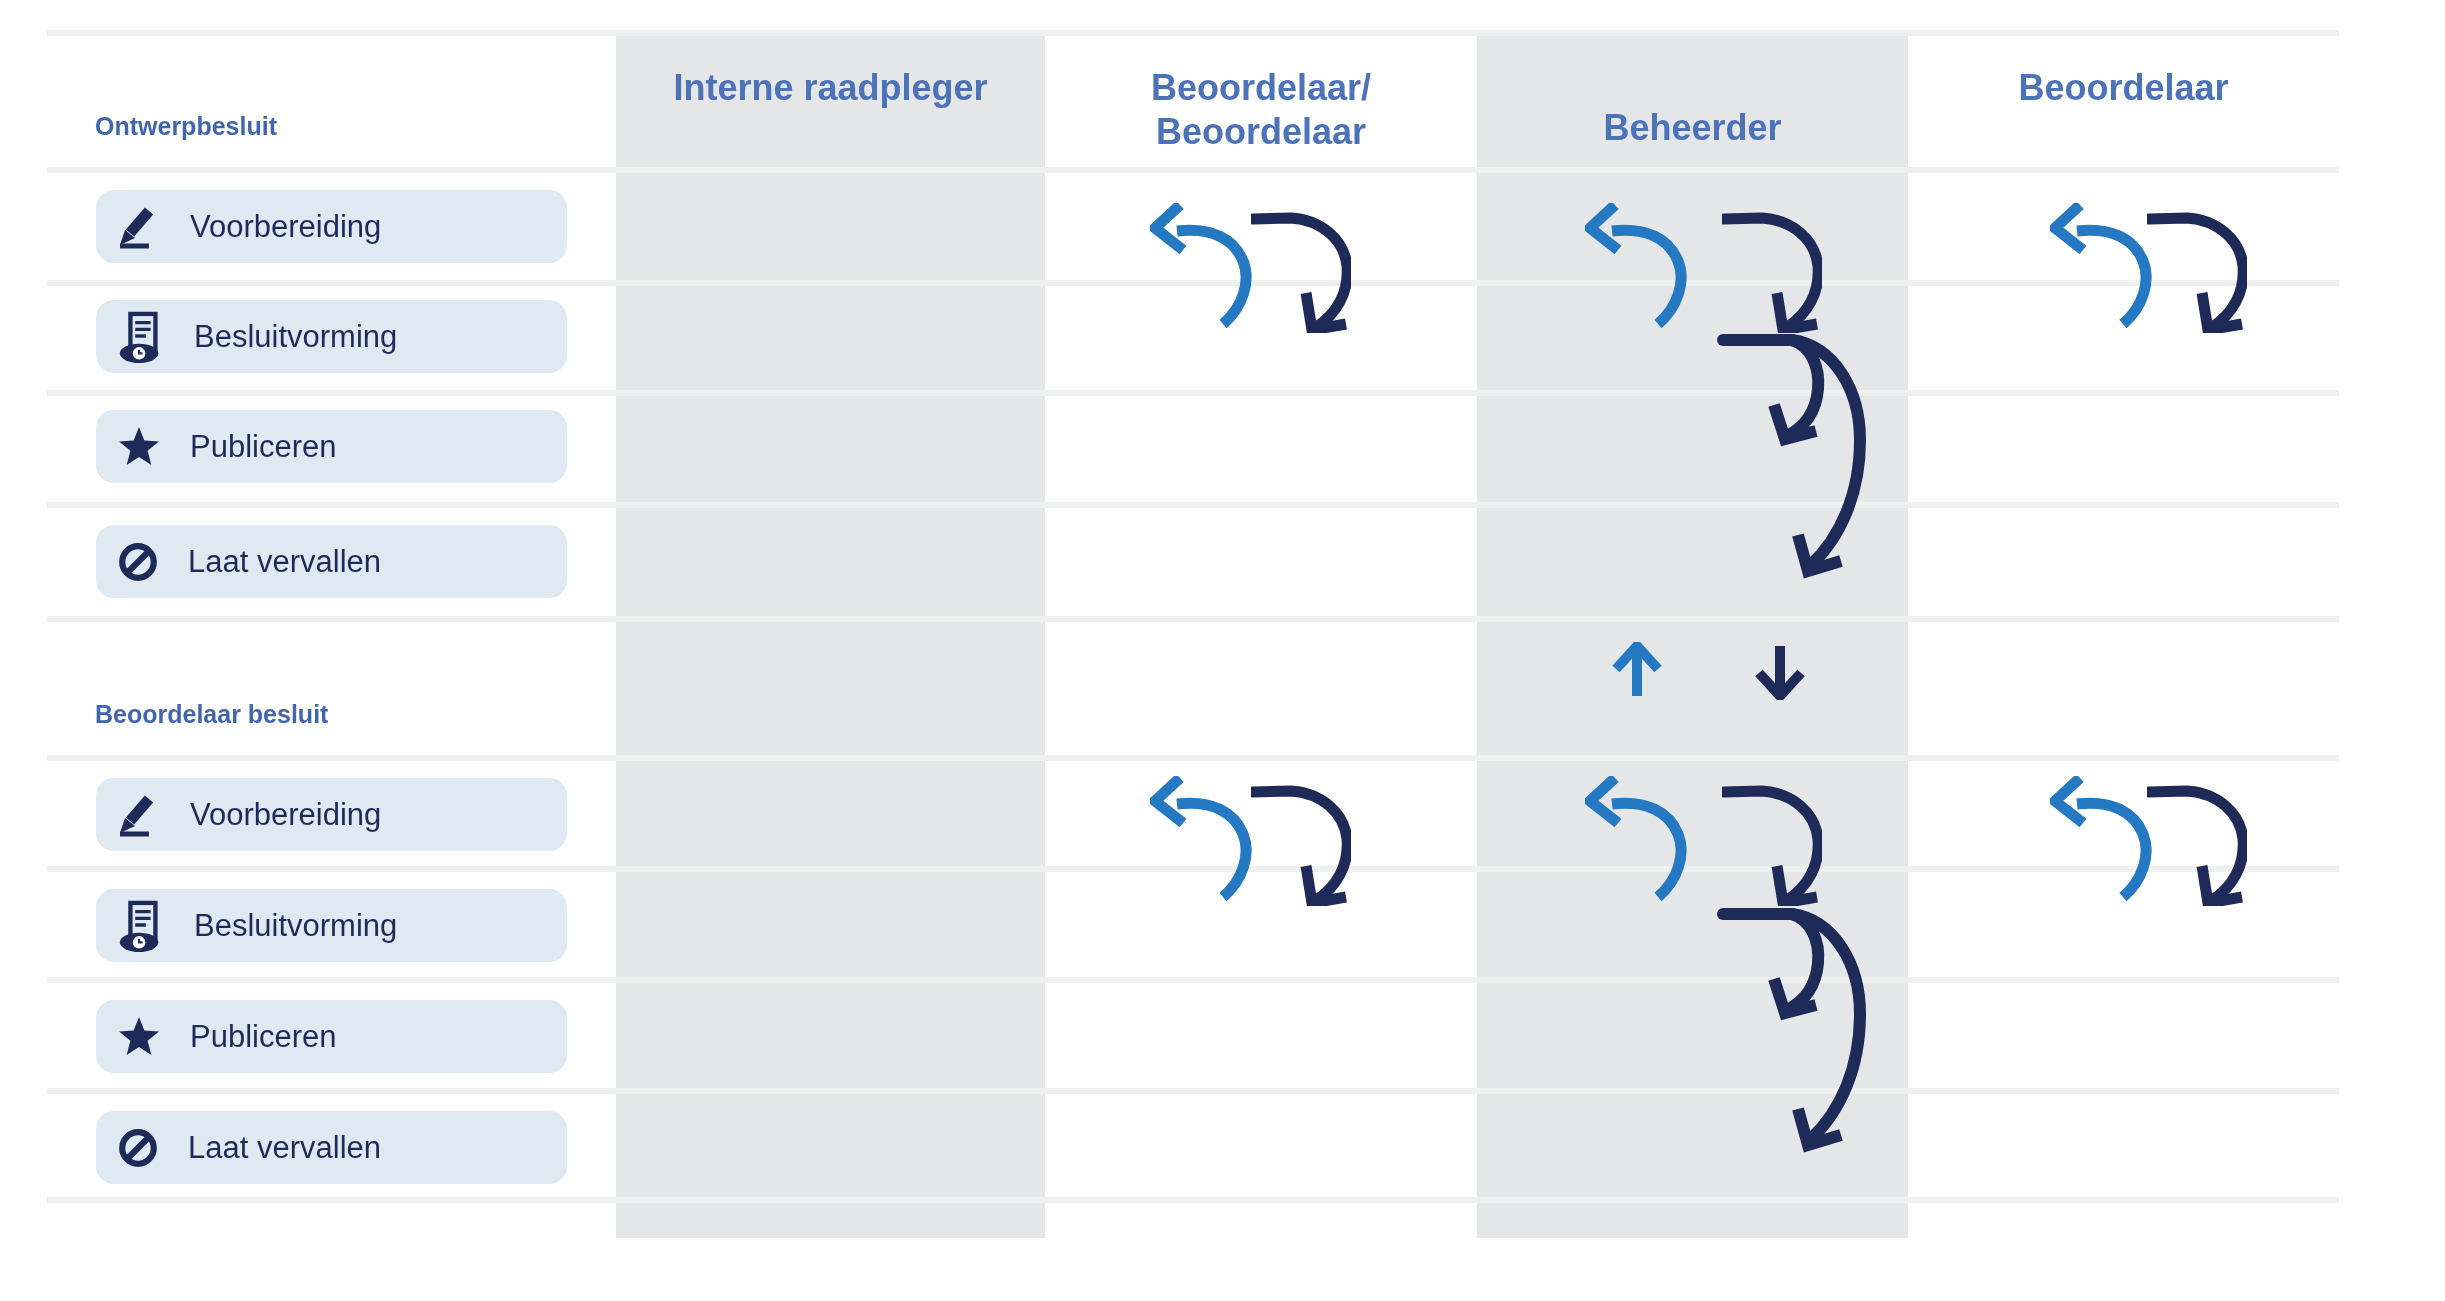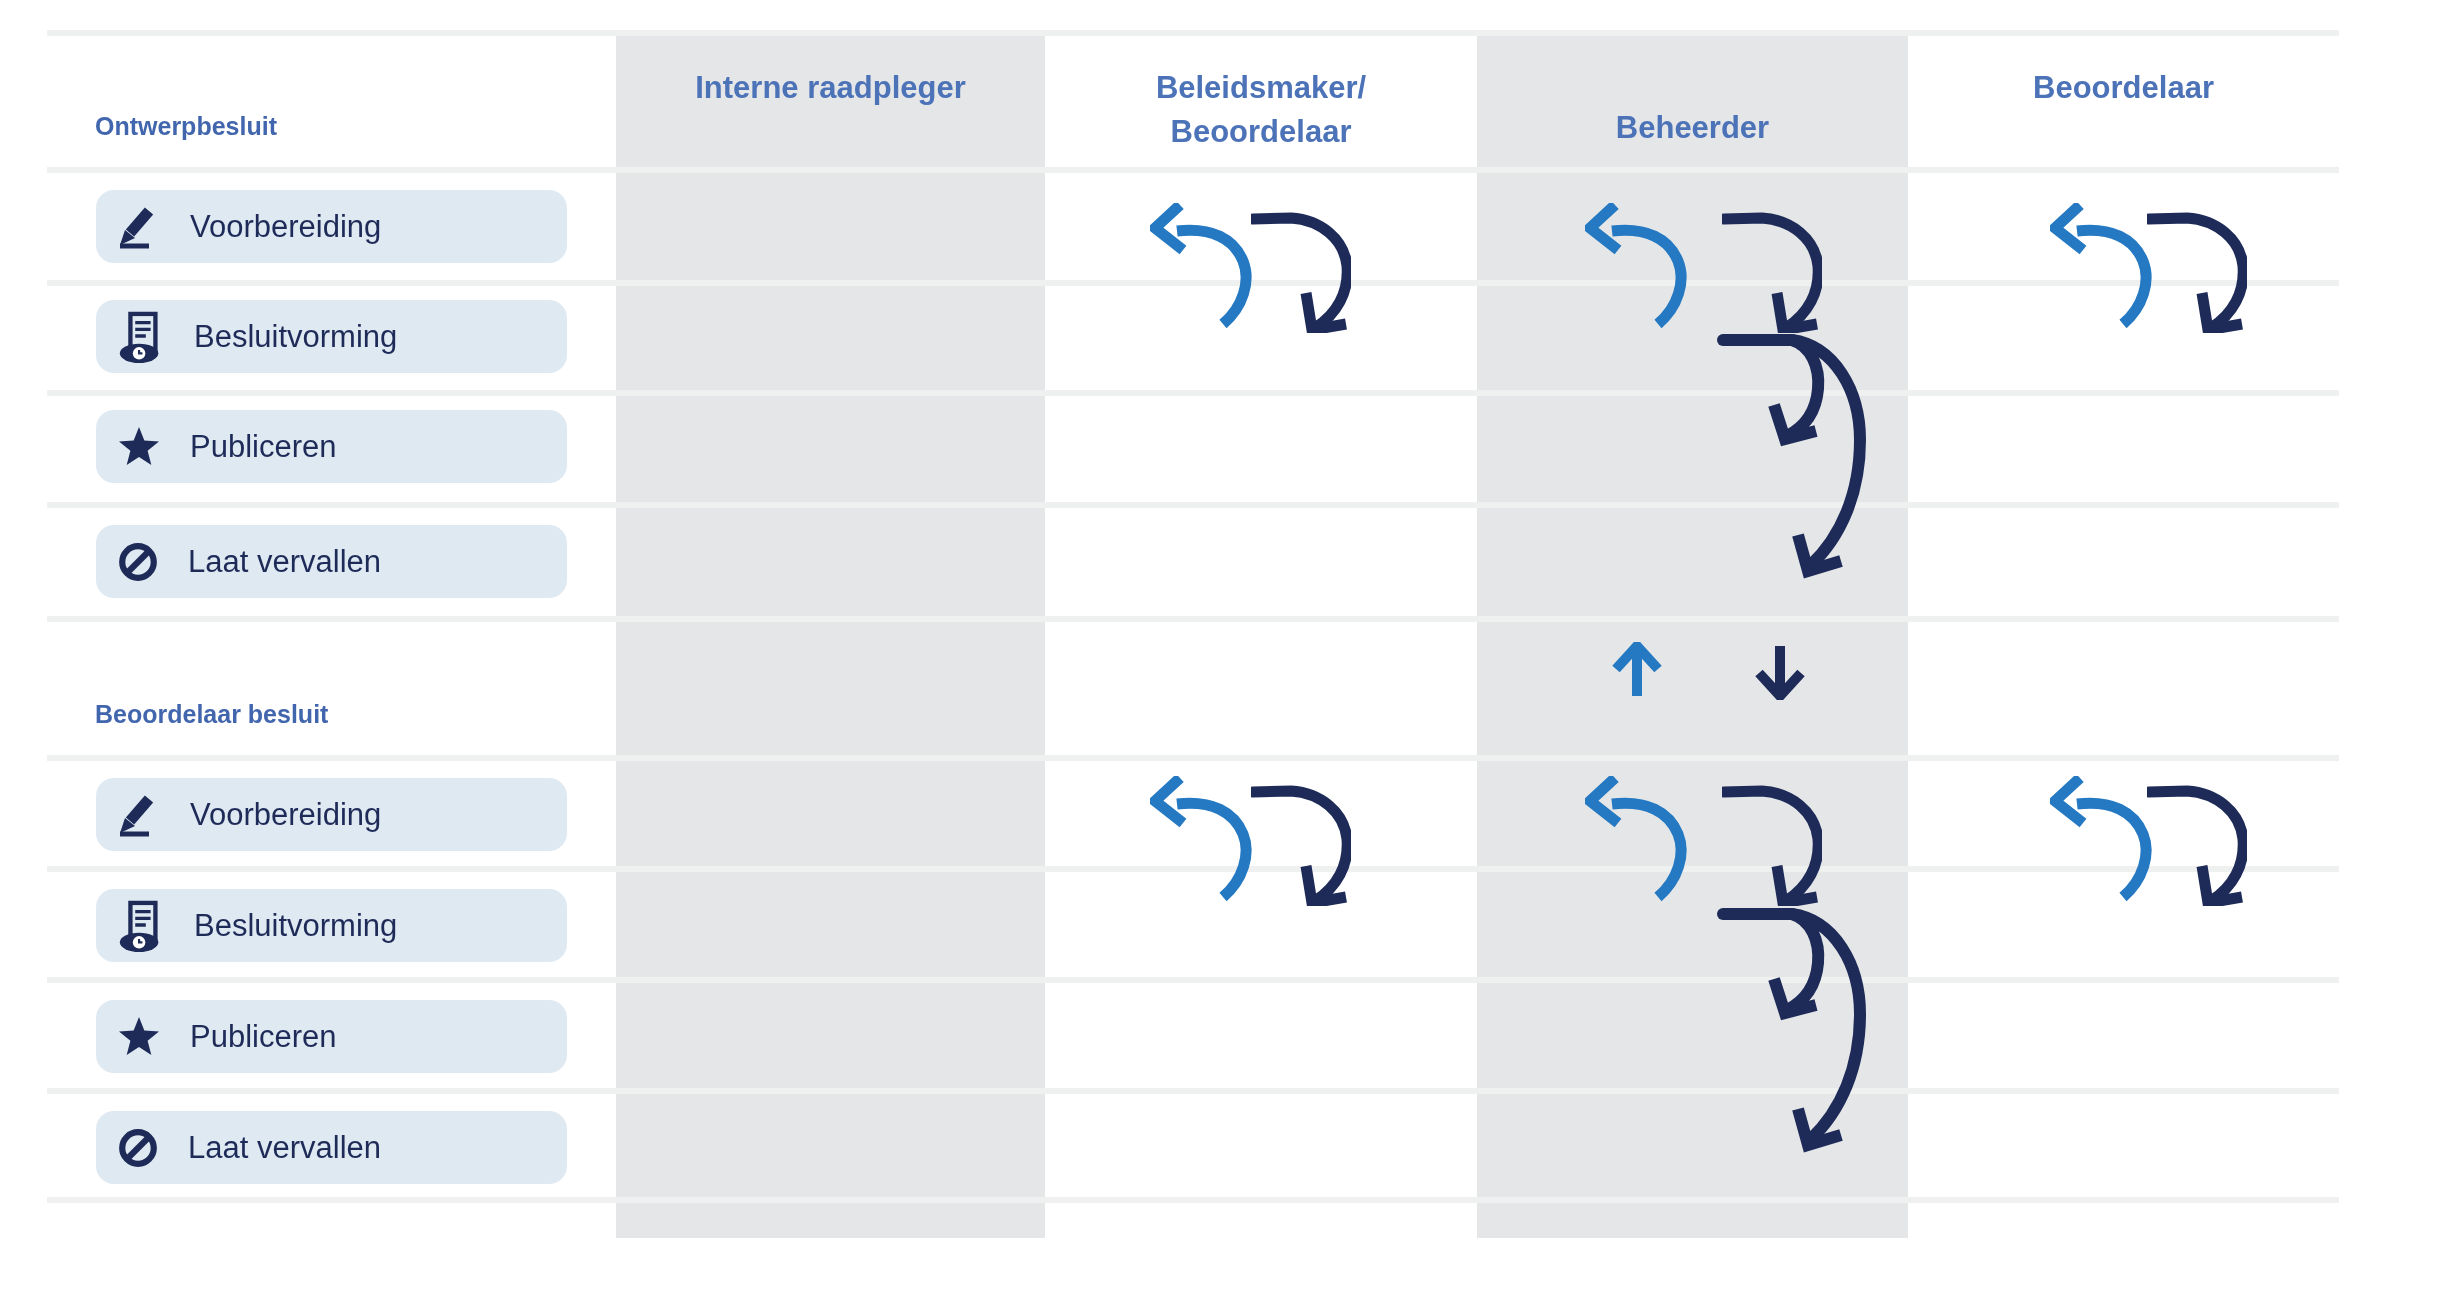--- a/index.html
+++ b/index.html
@@ -9,21 +9,21 @@
   }
   .colbg{position:absolute;top:36px;height:1202px;background:var(--col-gray);}
   .colbg.c1{left:616px;width:429px;}
   .colbg.c3{left:1477px;width:431px;}
   .sep{position:absolute;left:47px;width:2292px;height:6px;background:var(--separator);}
   .section-title{
     position:absolute;left:95px;font-size:25px;font-weight:bold;color:var(--section-title);
     white-space:nowrap;
   }
   .col-header{
-    position:absolute;top:66px;text-align:center;font-size:31px;font-weight:bold;
+    position:absolute;top:66px;text-align:center;font-size:36px;font-weight:bold;
     color:var(--col-header);line-height:44px;
   }
   .col-header.h1{left:616px;width:429px;}
   .col-header.h2{left:1045px;width:432px;}
   .col-header.h3{left:1477px;width:431px;margin-top:40px;}
   .col-header.h4{left:1908px;width:431px;}
   .pill{
     position:absolute;left:96px;width:471px;height:73px;border-radius:18px;
     background:var(--pill-bg);display:flex;align-items:center;box-sizing:border-box;
     padding-left:20px;color:var(--navy);
@@ -102,21 +102,21 @@
   <div class="sep" style="top:1088px"></div>
   <div class="sep" style="top:1197px"></div>
 
   <div class="section-title" style="top:112px">Ontwerpbesluit</div>
   <div class="section-title" style="top:700px">Beoordelaar besluit</div>
 
   <div class="col-header h1">
     <div>Interne raadpleger</div>
   </div>
   <div class="col-header h2">
-    <div>Beleidsmaker/</div>
+    <div>Beoordelaar/</div>
     <div>Beoordelaar</div>
   </div>
   <div class="col-header h3">
     <div>Beheerder</div>
   </div>
   <div class="col-header h4">
     <div>Beoordelaar</div>
   </div>
 
   <div class="pill" style="top:190px">

